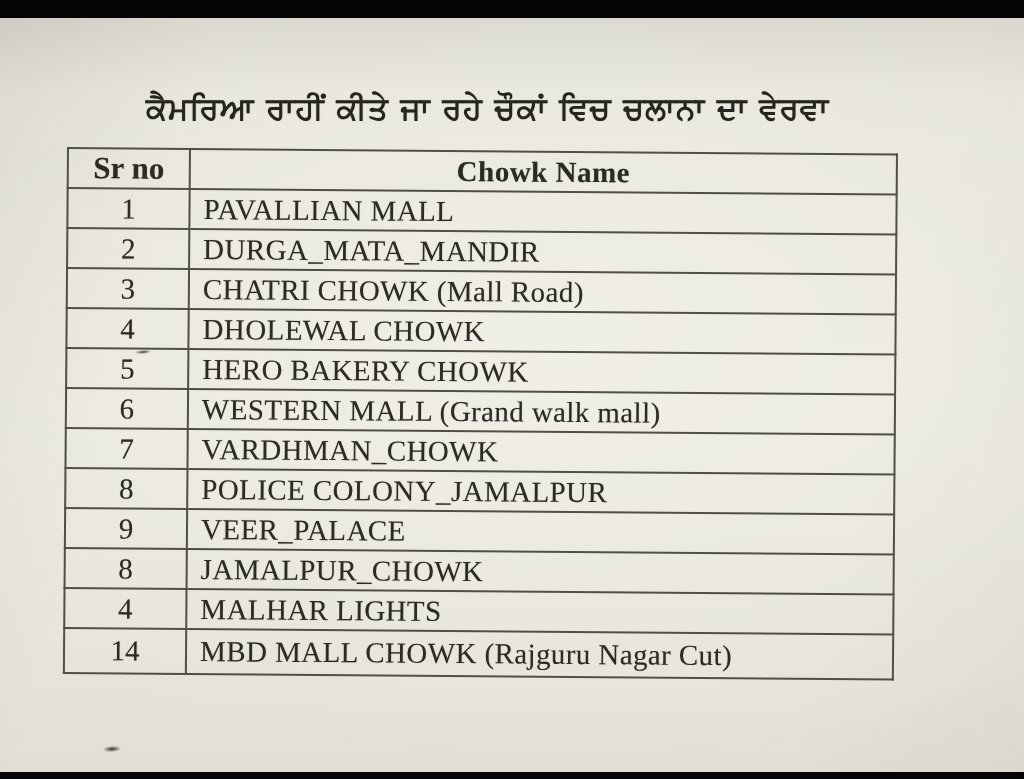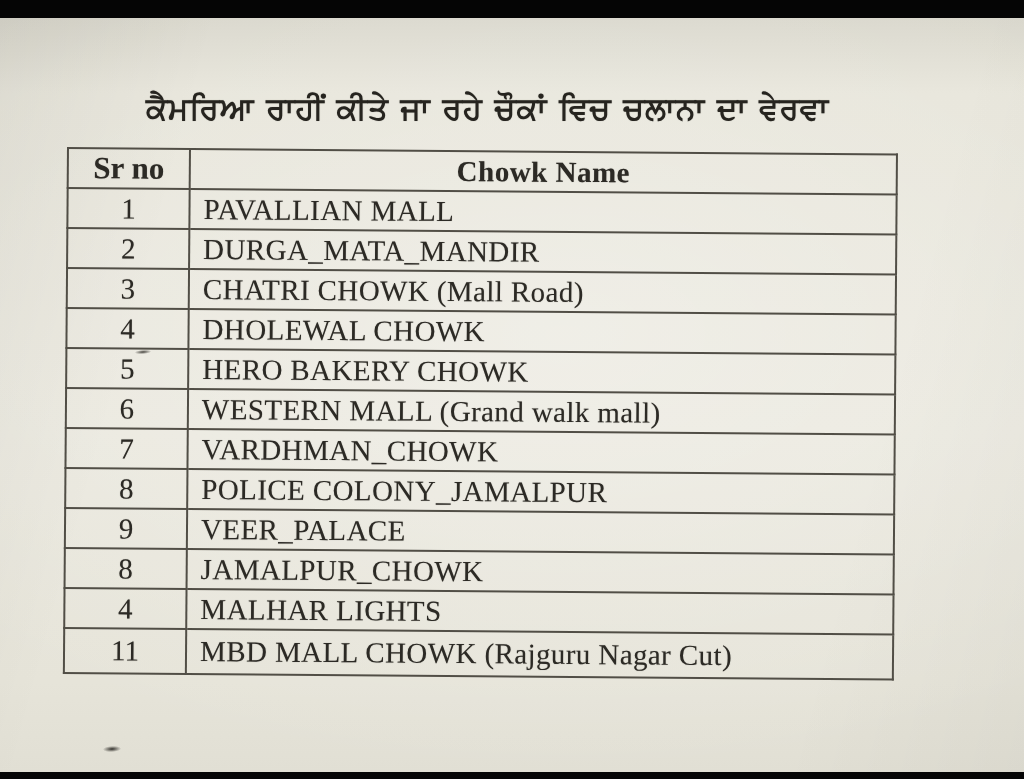--- a/index.html
+++ b/index.html
@@ -134,21 +134,21 @@
         </tr>
         <tr>
           <td class="sr">8</td>
           <td class="name">JAMALPUR_CHOWK</td>
         </tr>
         <tr>
           <td class="sr">4</td>
           <td class="name">MALHAR LIGHTS</td>
         </tr>
         <tr>
-          <td class="sr">11</td>
+          <td class="sr">14</td>
           <td class="name">MBD MALL CHOWK (Rajguru Nagar Cut)</td>
         </tr>
       </tbody>
     </table>
 
     <div class="artifact pen-tick"></div>
     <div class="artifact ink-speck"></div>
   </div>
 
   <div class="bar bottom"></div>

